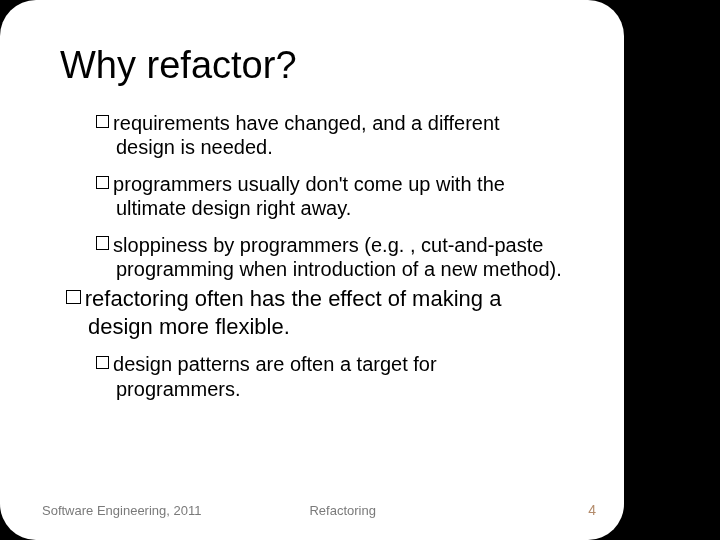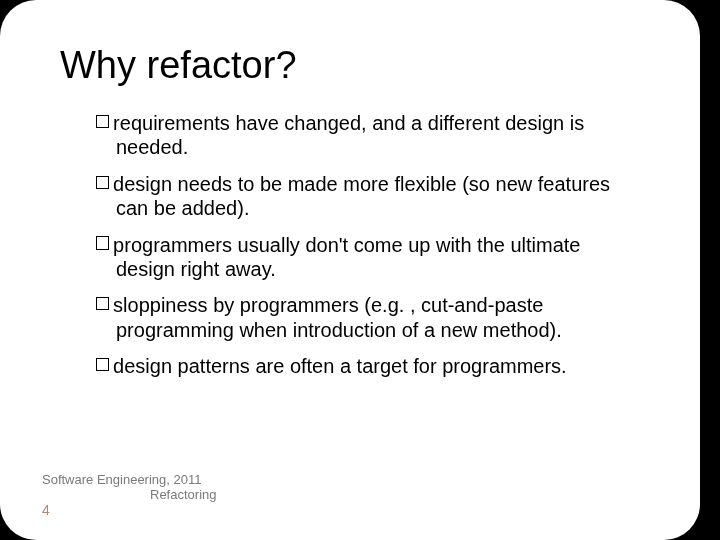--- a/index.html
+++ b/index.html
@@ -1,18 +1,18 @@
 <!DOCTYPE html>
 <html><head>
 <meta charset="utf-8">
 <style>
   * { margin: 0; padding: 0; box-sizing: border-box; }
   html, body { width: 720px; height: 540px; background: #000; font-family: Arial, Helvetica, sans-serif; }
   .slide {
-    width: 700px;
+    width: 624px;
     height: 540px;
     background: #fff;
     border-radius: 36px;
     position: relative;
     padding: 44px 60px 0 60px;
     color: #000;
   }
   .title {
     font-size: 38px;
     font-weight: 400;
@@ -47,45 +47,44 @@
   .footer {
     position: absolute;
     bottom: 22px;
     left: 0;
     width: 100%;
     padding: 0 28px 0 42px;
     font-size: 13px;
     color: #7a7a7a;
     display: flex;
     align-items: baseline;
-    flex-direction: column;
   }
   .footer-left { flex: 0 0 auto; }
   .footer-center { flex: 1 1 auto; text-align: left; padding-left: 108px; }
   .footer-right { flex: 0 0 auto; color: #b38b6b; font-size: 14px; }
 </style>
 </head>
 <body>
 
 <div class="slide">
   <h1 class="title">Why refactor?</h1>
 
   <div class="lvl2">
     <span class="box"></span><span>requirements have changed, and a different design is needed.</span>
   </div>
   <div class="lvl2">
-    <span class="box"></span><span>design needs to be made more flexible (so new features can be added).</span>
-  </div>
-  <div class="lvl2">
     <span class="box"></span><span>programmers usually don't come up with the ultimate design right away.</span>
   </div>
   <div class="lvl2">
     <span class="box"></span><span>sloppiness by programmers (e.g. , cut-and-paste programming when introduction of a new method).</span>
   </div>
 
+  <div class="lvl1">
+    <span class="box"></span><span>refactoring often has the effect of making a design more flexible.</span>
+  </div>
   <div class="lvl2">
     <span class="box"></span><span>design patterns are often a target for programmers.</span>
   </div>
 
   <div class="footer">
     <span class="footer-left">Software Engineering, 2011</span>
     <span class="footer-center">Refactoring</span>
     <span class="footer-right">4</span>
   </div>
 </div>

